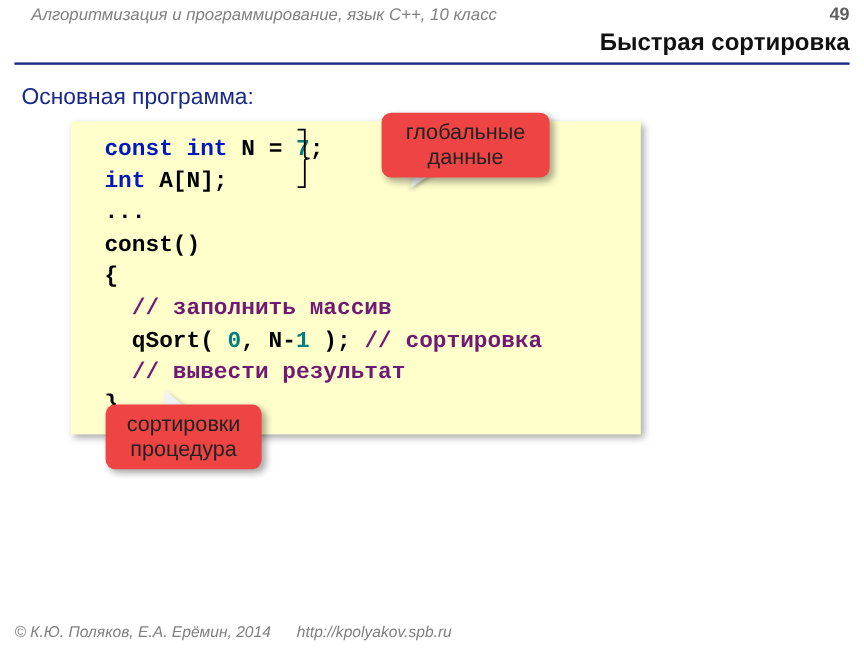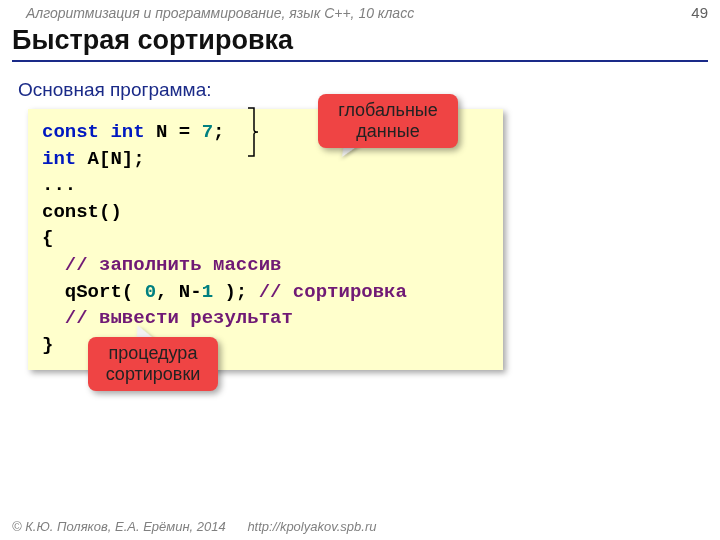--- a/index.html
+++ b/index.html
@@ -10,40 +10,40 @@
     position: relative;
     overflow: hidden;
   }
   .header {
     padding: 4px 12px 2px 26px;
     display: flex; justify-content: space-between; align-items: baseline;
     color: #808080;
     font-style: italic;
     font-size: 14px;
   }
-  .page-num { font-weight: normal; font-style: normal; font-size: 15px; color: #606060; }
+  .page-num { font-weight: bold; font-style: normal; font-size: 15px; color: #606060; }
   .title-wrap { padding: 2px 12px 0 12px; }
   .title {
-    font-size: 27px; font-weight: bold; color: #111;
+    font-size: 20px; font-weight: bold; color: #111; text-align: right;
   }
   .title-rule {
     border: none; border-top: 2px solid #1a2a88;
     margin-top: 4px;
   }
   .subhead {
     padding: 17px 18px 4px 18px;
     color: #1a2a88;
     font-size: 19px;
   }
   .codebox {
-    margin: 4px 0 0 28px;
+    margin: 4px 0 0 59px;
     width: 475px;
     background: #ffffcc;
     box-shadow: 3px 3px 6px rgba(0,0,0,0.35);
-    padding: 10px 14px 12px 14px;
+    padding: 10px 14px 12px 28px;
     font-family: "Courier New", monospace;
     font-size: 19px;
     font-weight: bold;
     line-height: 1.4;
     color: #000;
     position: relative;
   }
   .kw-blue { color: #0018c0; }
   .kw-teal { color: #008080; }
   .cm-green { color: #701a75; }
@@ -134,20 +134,20 @@
 </div>
 
 <div class="tail tail-global"></div>
 <div class="callout global">
   <div>глобальные</div>
   <div>данные</div>
 </div>
 
 <div class="tail tail-proc"></div>
 <div class="callout proc">
+  <div>сортировки</div>
   <div>процедура</div>
-  <div>сортировки</div>
 </div>
 
 <div class="footer">
   <span>© К.Ю. Поляков, Е.А. Ерёмин, 2014</span>
   <span class="url">http://kpolyakov.spb.ru</span>
 </div>
 
 </body></html>

